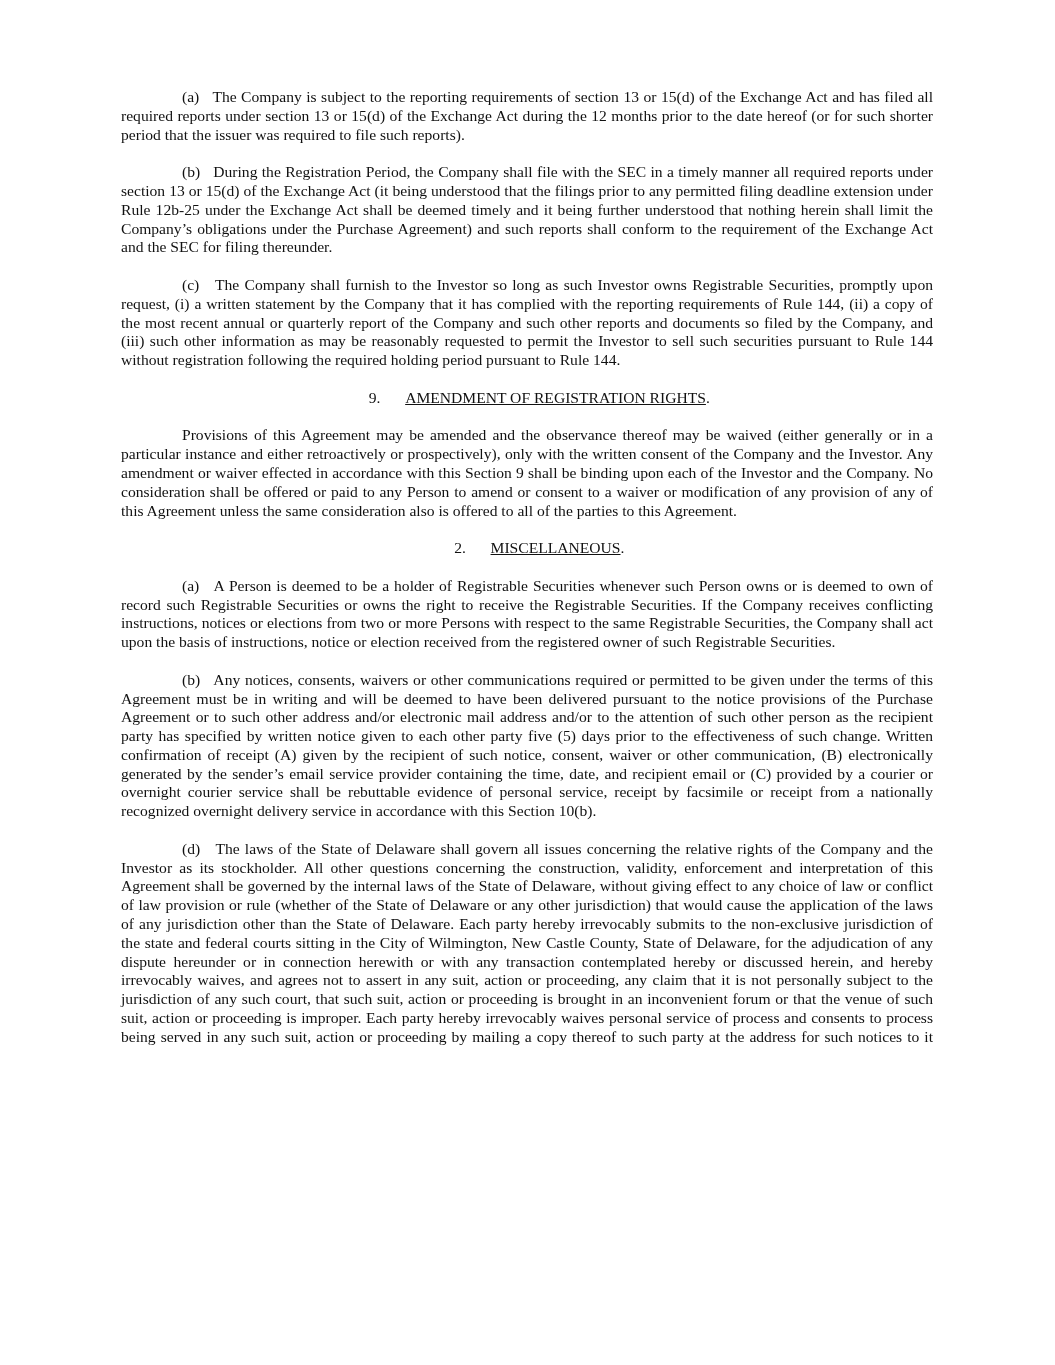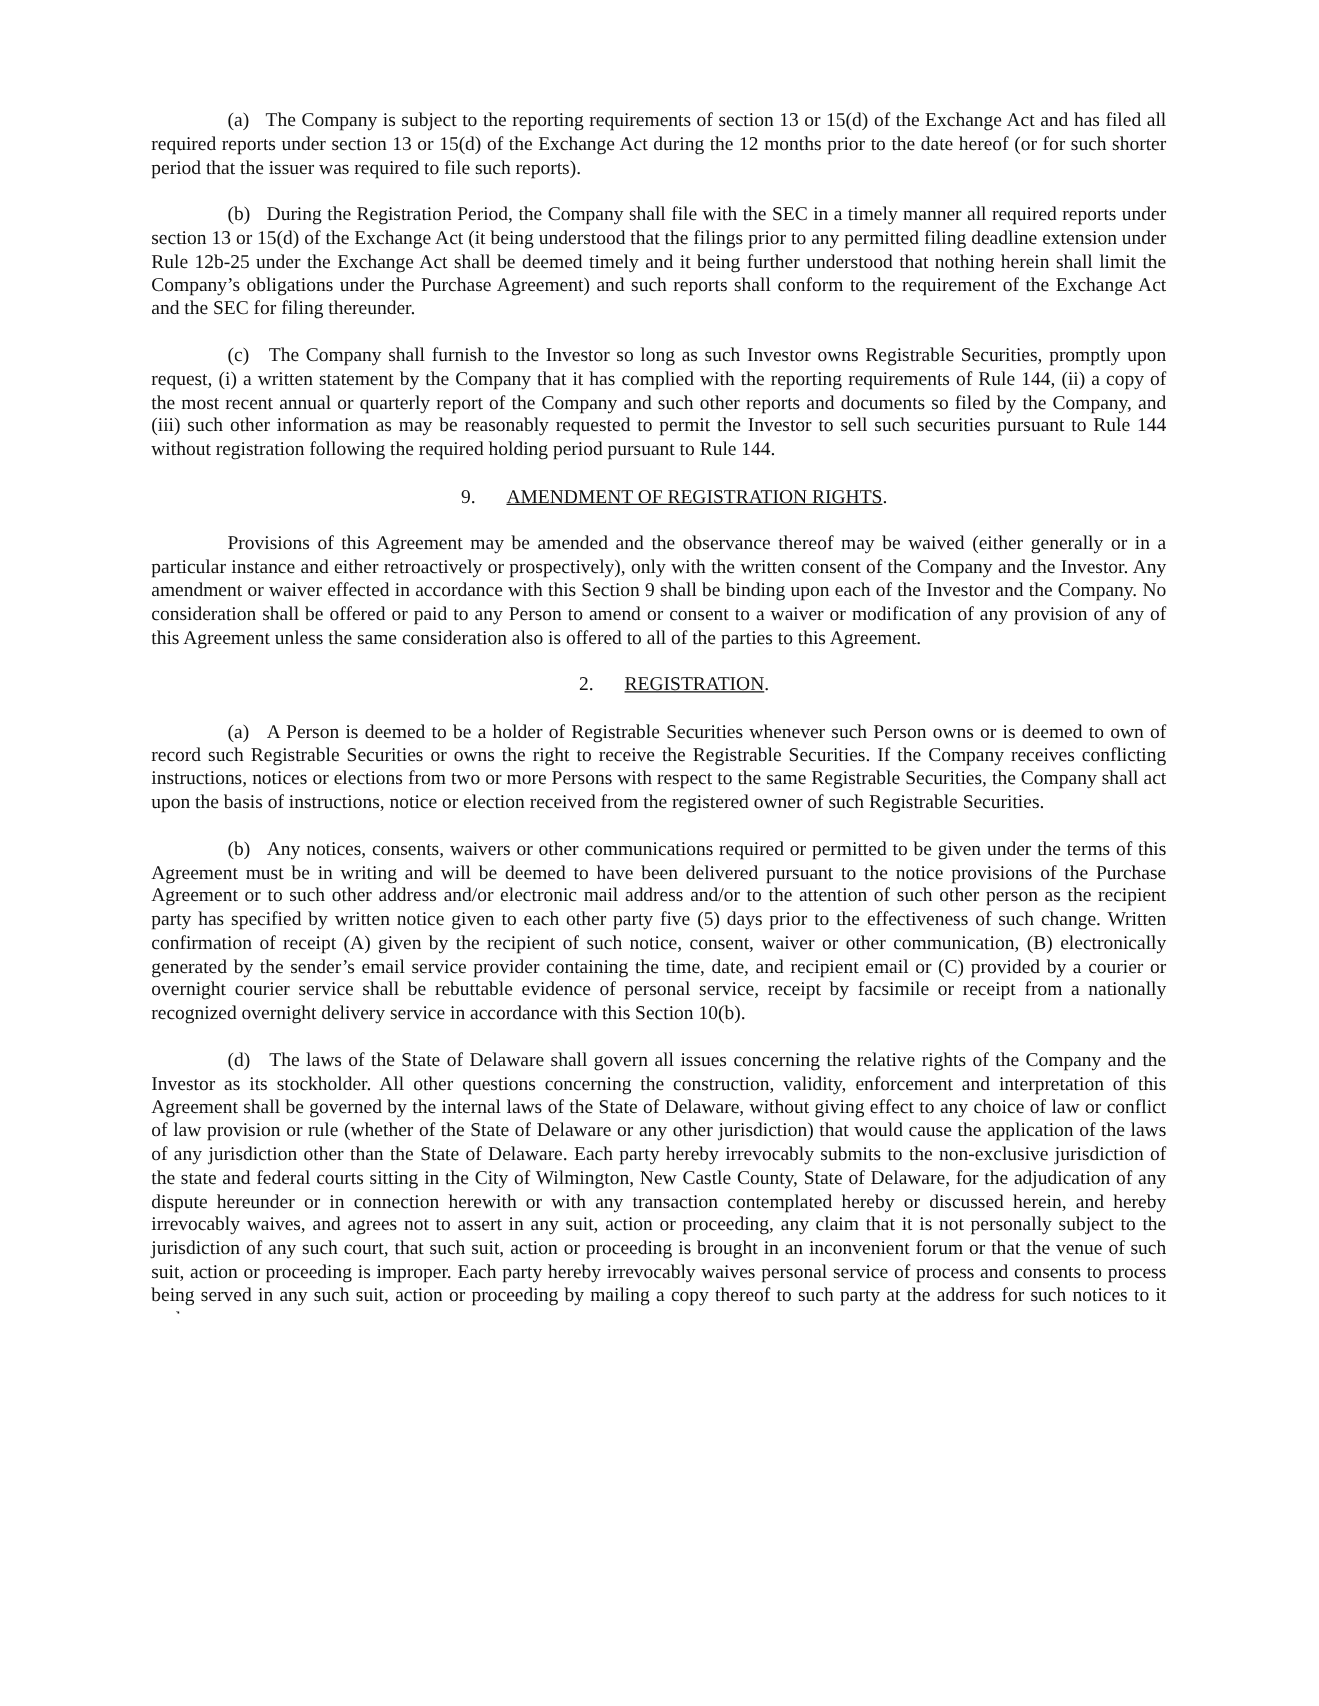--- a/index.html
+++ b/index.html
@@ -63,21 +63,21 @@
 
     <p class="para">(c)&nbsp;&nbsp; The Company shall furnish to the Investor so long as such Investor owns Registrable Securities, promptly upon request, (i) a written statement by the Company that it has complied with the reporting requirements of Rule 144, (ii) a copy of the most recent annual or quarterly report of the Company and such other reports and documents so filed by the Company, and (iii) such other information as may be reasonably requested to permit the Investor to sell such securities pursuant to Rule 144 without registration following the required holding period pursuant to Rule 144.</p>
 
     <div class="heading">
       <span class="hnum">9.</span><span class="hlabel-underline">AMENDMENT OF REGISTRATION RIGHTS</span><span>.</span>
     </div>
 
     <p class="para">Provisions of this Agreement may be amended and the observance thereof may be waived (either generally or in a particular instance and either retroactively or prospectively), only with the written consent of the Company and the Investor. Any amendment or waiver effected in accordance with this Section 9 shall be binding upon each of the Investor and the Company. No consideration shall be offered or paid to any Person to amend or consent to a waiver or modification of any provision of any of this Agreement unless the same consideration also is offered to all of the parties to this Agreement.</p>
 
     <div class="heading">
-      <span class="hnum">2.</span><span class="hlabel-underline">REGISTRATION</span><span>.</span>
+      <span class="hnum">2.</span><span class="hlabel-underline">MISCELLANEOUS</span><span>.</span>
     </div>
 
     <p class="para">(a)&nbsp;&nbsp; A Person is deemed to be a holder of Registrable Securities whenever such Person owns or is deemed to own of record such Registrable Securities or owns the right to receive the Registrable Securities. If the Company receives conflicting instructions, notices or elections from two or more Persons with respect to the same Registrable Securities, the Company shall act upon the basis of instructions, notice or election received from the registered owner of such Registrable Securities.</p>
 
     <p class="para">(b)&nbsp;&nbsp; Any notices, consents, waivers or other communications required or permitted to be given under the terms of this Agreement must be in writing and will be deemed to have been delivered pursuant to the notice provisions of the Purchase Agreement or to such other address and/or electronic mail address and/or to the attention of such other person as the recipient party has specified by written notice given to each other party five (5) days prior to the effectiveness of such change. Written confirmation of receipt (A) given by the recipient of such notice, consent, waiver or other communication, (B) electronically generated by the sender’s email service provider containing the time, date, and recipient email or (C) provided by a courier or overnight courier service shall be rebuttable evidence of personal service, receipt by facsimile or receipt from a nationally recognized overnight delivery service in accordance with this Section 10(b).</p>
 
 
     <p class="para">(d)&nbsp;&nbsp; The laws of the State of Delaware shall govern all issues concerning the relative rights of the Company and the Investor as its stockholder. All other questions concerning the construction, validity, enforcement and interpretation of this Agreement shall be governed by the internal laws of the State of Delaware, without giving effect to any choice of law or conflict of law provision or rule (whether of the State of Delaware or any other jurisdiction) that would cause the application of the laws of any jurisdiction other than the State of Delaware. Each party hereby irrevocably submits to the non-exclusive jurisdiction of the state and federal courts sitting in the City of Wilmington, New Castle County, State of Delaware, for the adjudication of any dispute hereunder or in connection herewith or with any transaction contemplated hereby or discussed herein, and hereby irrevocably waives, and agrees not to assert in any suit, action or proceeding, any claim that it is not personally subject to the jurisdiction of any such court, that such suit, action or proceeding is brought in an inconvenient forum or that the venue of such suit, action or proceeding is improper. Each party hereby irrevocably waives personal service of process and consents to process being served in any such suit, action or proceeding by mailing a copy thereof to such party at the address for such notices to it under</p>
 
   </div>

